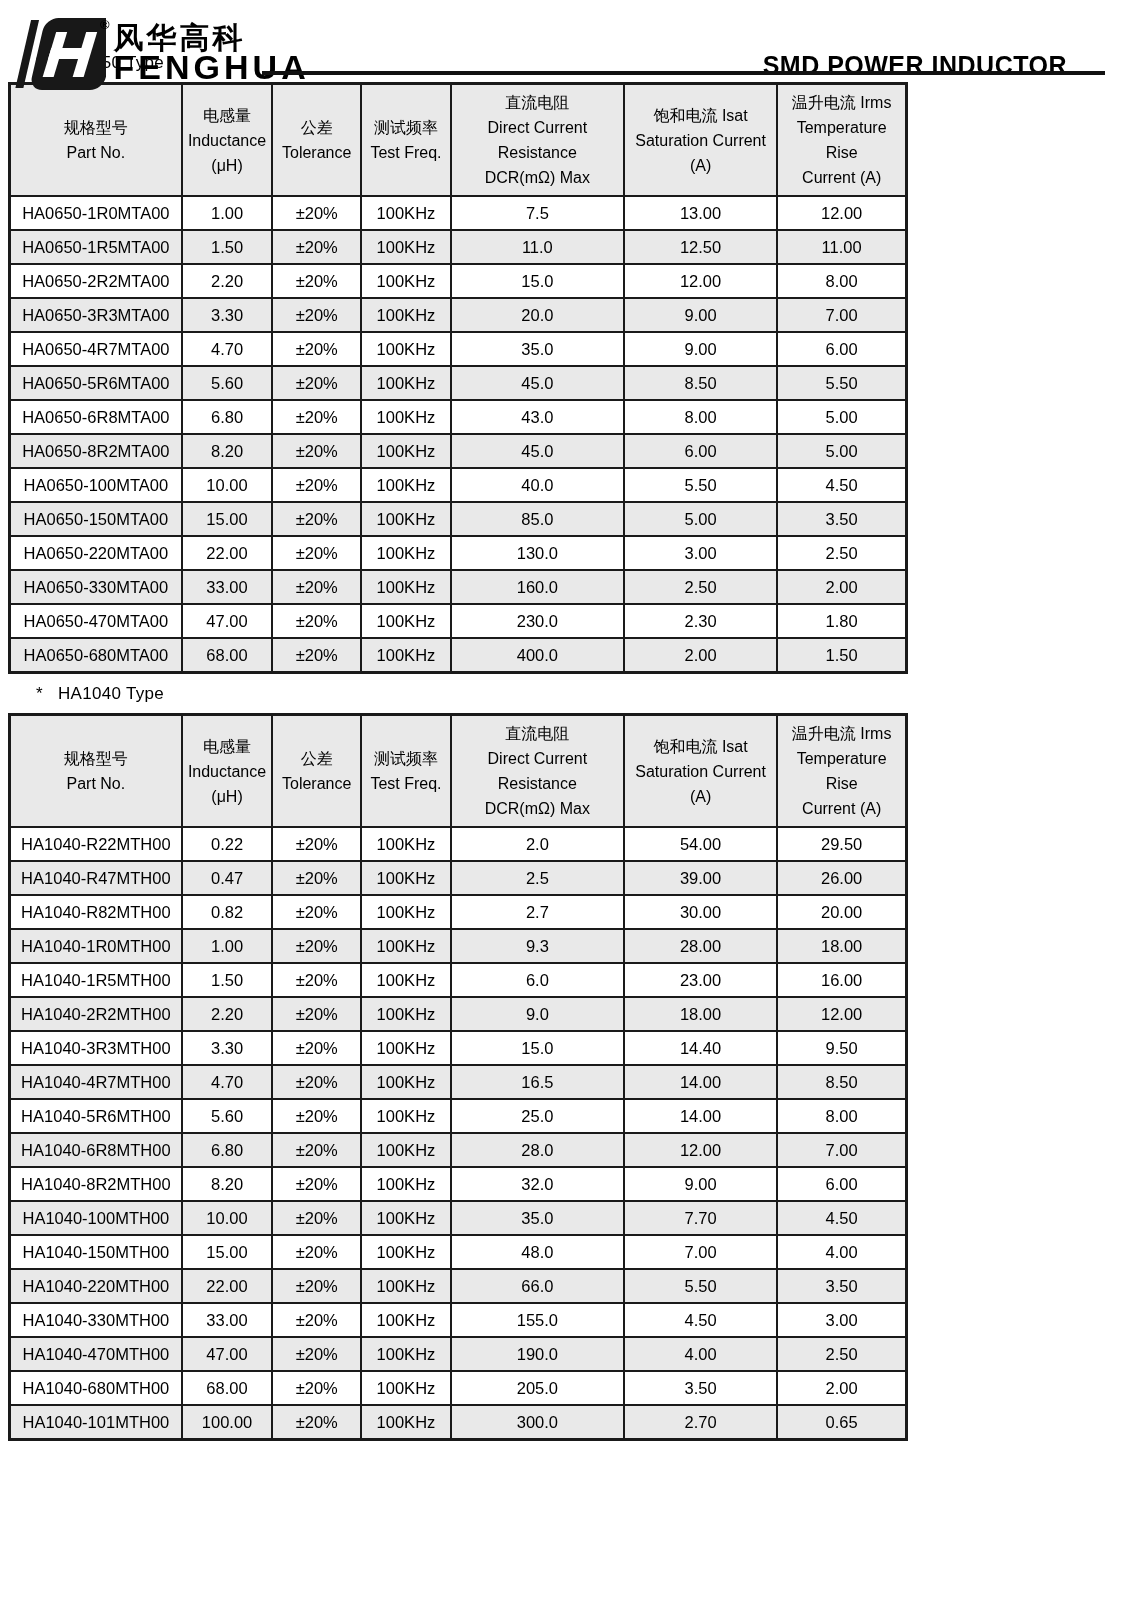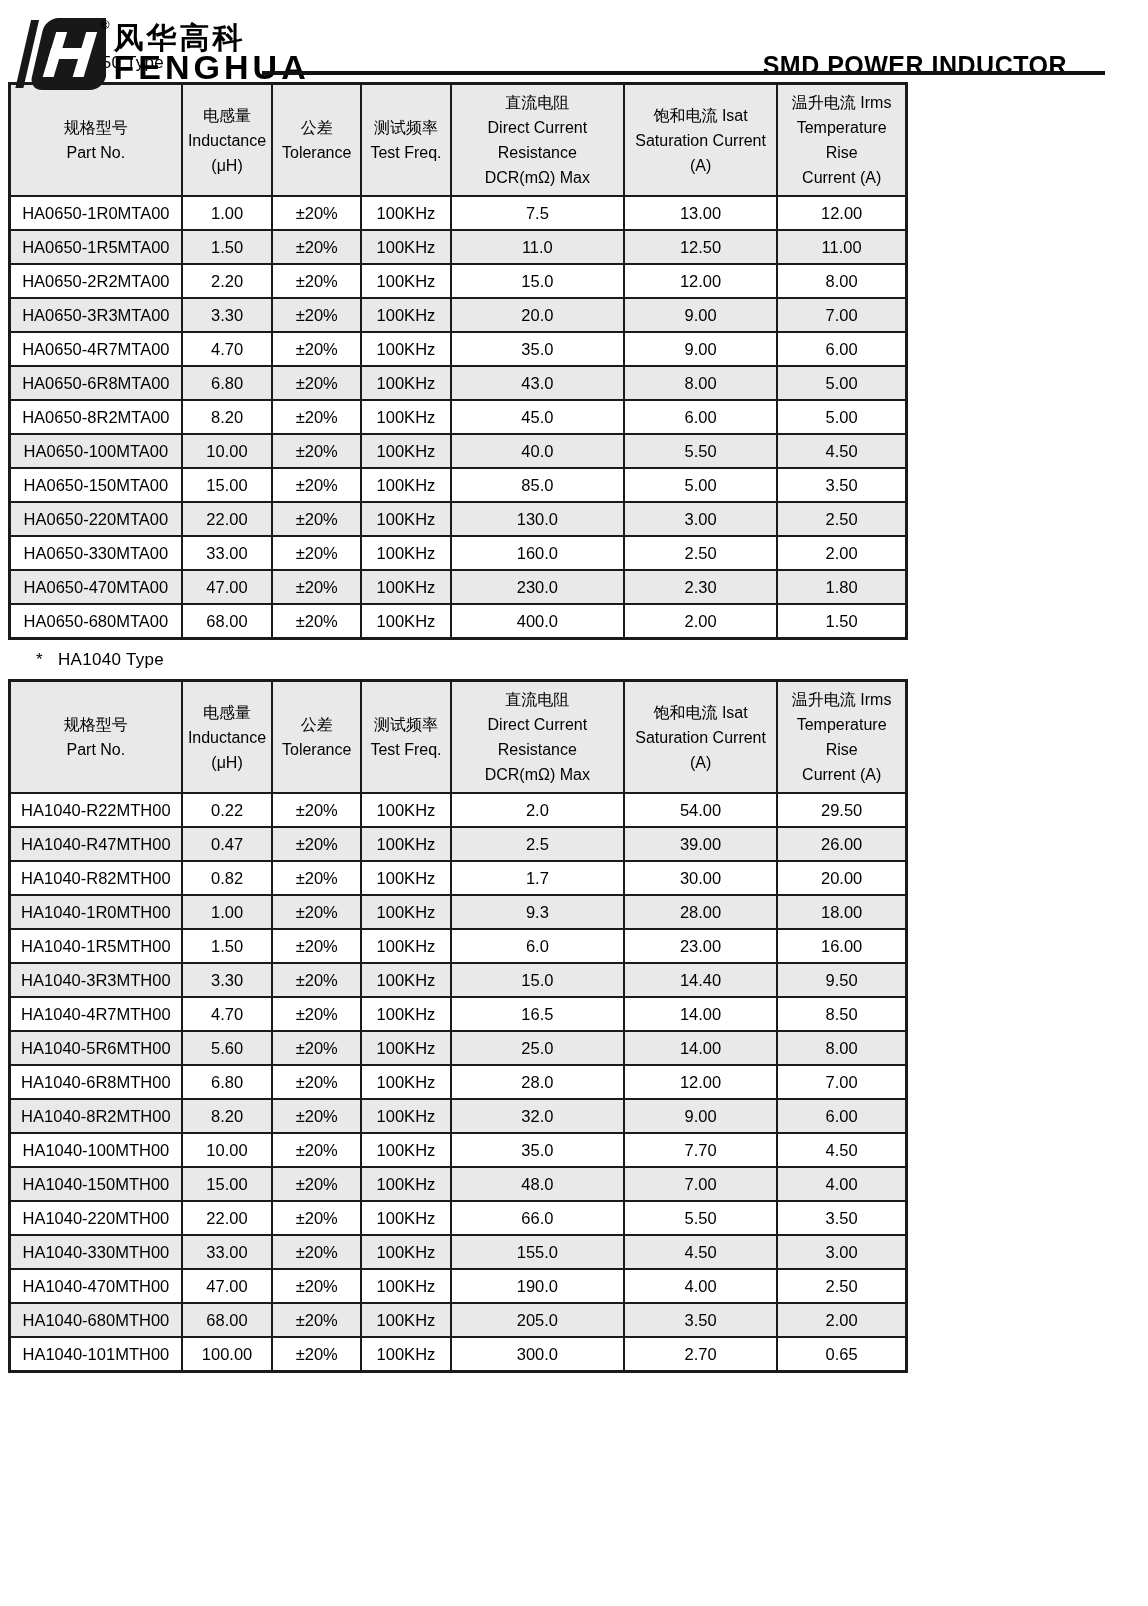--- a/index.html
+++ b/index.html
@@ -148,20 +148,29 @@
         <tr>
           <td>HA0650-4R7MTA00</td>
           <td>4.70</td>
           <td>±20%</td>
           <td>100KHz</td>
           <td>35.0</td>
           <td>9.00</td>
           <td>6.00</td>
         </tr>
         <tr>
+          <td>HA0650-5R6MTA00</td>
+          <td>5.60</td>
+          <td>±20%</td>
+          <td>100KHz</td>
+          <td>45.0</td>
+          <td>8.50</td>
+          <td>5.50</td>
+        </tr>
+        <tr>
           <td>HA0650-6R8MTA00</td>
           <td>6.80</td>
           <td>±20%</td>
           <td>100KHz</td>
           <td>43.0</td>
           <td>8.00</td>
           <td>5.00</td>
         </tr>
         <tr>
           <td>HA0650-8R2MTA00</td>
@@ -292,41 +301,50 @@
           <td>100KHz</td>
           <td>2.5</td>
           <td>39.00</td>
           <td>26.00</td>
         </tr>
         <tr>
           <td>HA1040-R82MTH00</td>
           <td>0.82</td>
           <td>±20%</td>
           <td>100KHz</td>
-          <td>1.7</td>
+          <td>2.7</td>
           <td>30.00</td>
           <td>20.00</td>
         </tr>
         <tr>
           <td>HA1040-1R0MTH00</td>
           <td>1.00</td>
           <td>±20%</td>
           <td>100KHz</td>
           <td>9.3</td>
           <td>28.00</td>
           <td>18.00</td>
         </tr>
         <tr>
           <td>HA1040-1R5MTH00</td>
           <td>1.50</td>
           <td>±20%</td>
           <td>100KHz</td>
           <td>6.0</td>
           <td>23.00</td>
           <td>16.00</td>
+        </tr>
+        <tr>
+          <td>HA1040-2R2MTH00</td>
+          <td>2.20</td>
+          <td>±20%</td>
+          <td>100KHz</td>
+          <td>9.0</td>
+          <td>18.00</td>
+          <td>12.00</td>
         </tr>
         <tr>
           <td>HA1040-3R3MTH00</td>
           <td>3.30</td>
           <td>±20%</td>
           <td>100KHz</td>
           <td>15.0</td>
           <td>14.40</td>
           <td>9.50</td>
         </tr>

